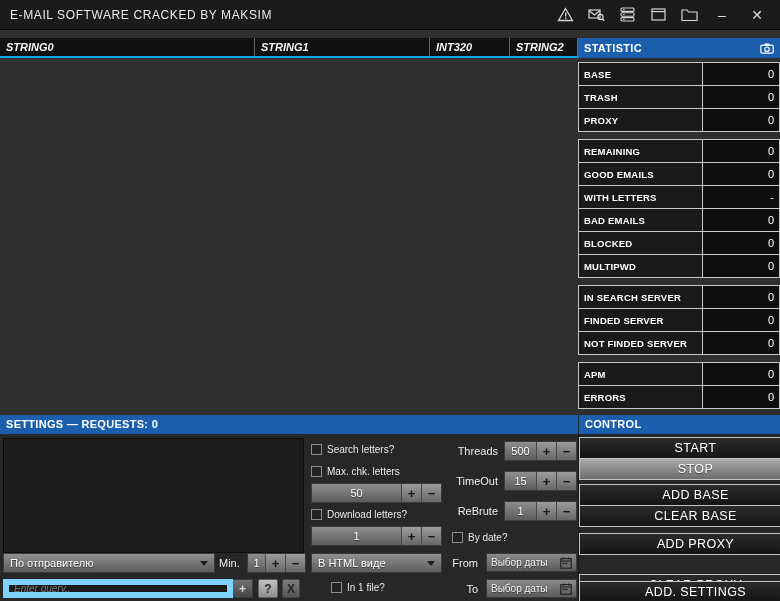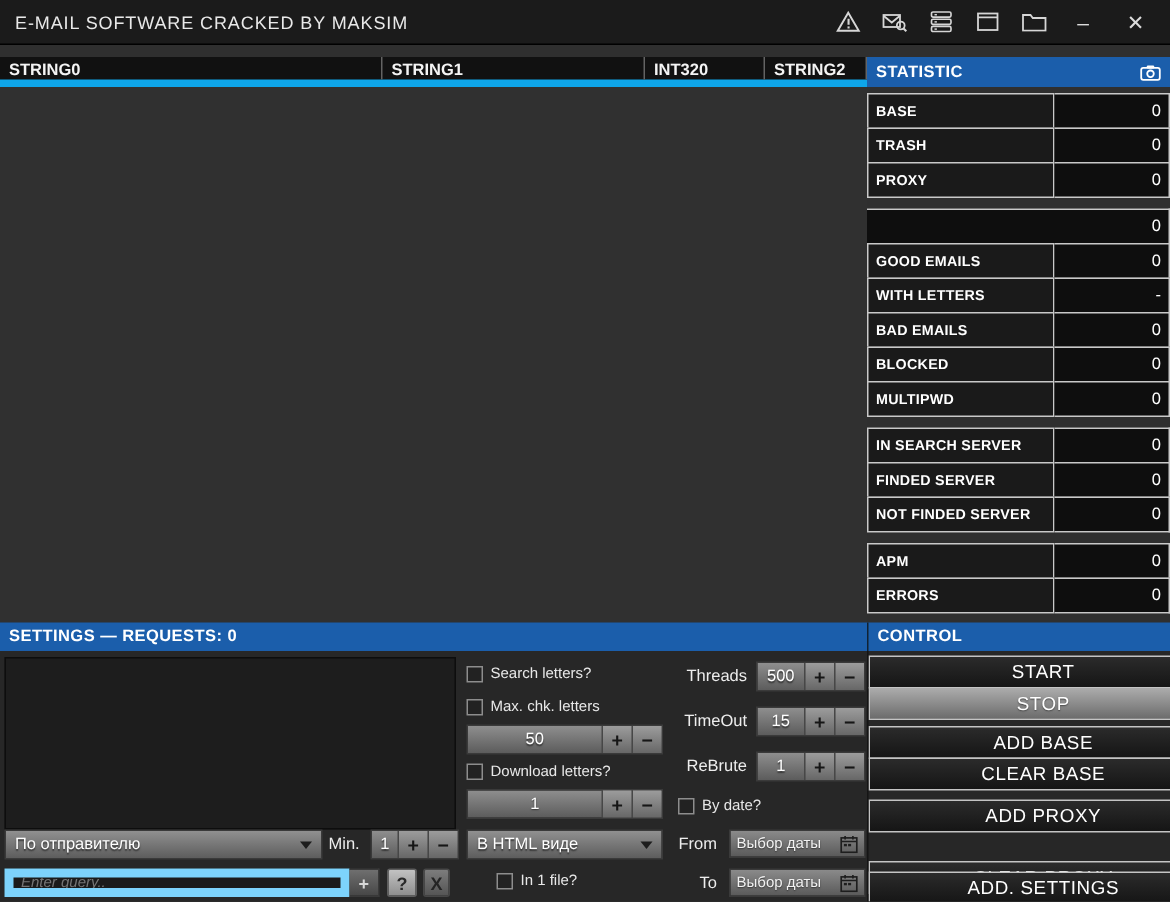--- a/index.html
+++ b/index.html
@@ -8,21 +8,21 @@
 
   
   .titlebar { position:absolute; top:0; left:0; width:780px; height:30px; background:#1b1b1b; border-bottom:1px solid #000; display:flex; align-items:center; }
   .titlebar-title { color:#e9e9e9; font-size:12px; letter-spacing:0.6px; padding-left:10px; }
   .titlebar-icons { margin-left:auto; display:flex; align-items:center; gap:13px; padding-right:12px; }
   .tb-icon { display:flex; align-items:center; justify-content:center; width:18px; height:18px; cursor:default; }
   .tb-icon svg { display:block; }
   .win-btn { color:#dcdcdc; font-size:14px; width:22px; text-align:center; line-height:18px; }
 
   
-  .grid-header { position:absolute; top:38px; left:0; width:578px; height:20px; display:flex; background:#111; border-bottom:5px solid #0ea5e9; }
+  .grid-header { position:absolute; top:38px; left:0; width:578px; height:20px; display:flex; background:#111; border-bottom:2px solid #0ea5e9;font-style:italic; }
   .grid-col { border-right:1px solid #636363; color:#f4f4f4; font-size:11px; font-weight:700; line-height:19px; padding-left:6px; }
   .c0{width:255px}.c1{width:175px}.c2{width:80px}.c3{width:68px}
   .grid-body { position:absolute; top:58px; left:0; width:578px; height:357px; background:#303030; }
 
   
   .stat-panel { position:absolute; top:38px; left:578px; width:202px; height:377px; }
   .panel-header { height:20px; background:#1b5eab; color:#fff; font-size:11px; font-weight:700; display:flex; align-items:center; padding:0 6px; letter-spacing:0.3px; }
   .panel-header .hdr-icon { margin-left:auto; display:flex; }
   .stat-rows { padding-top:4px; }
   .stat-group ~ .stat-group { margin-top:7px; }
@@ -142,20 +142,21 @@
           <div class="stat-label">TRASH</div>
           <div class="stat-value">0</div>
         </div>
       <div class="stat-row">
           <div class="stat-label">PROXY</div>
           <div class="stat-value">0</div>
         </div>
     </div>
     <div class="stat-group">
       <div class="stat-row">
+          <div class="stat-label">REMAINING</div>
           <div class="stat-value">0</div>
         </div>
       <div class="stat-row">
           <div class="stat-label">GOOD EMAILS</div>
           <div class="stat-value">0</div>
         </div>
       <div class="stat-row">
           <div class="stat-label">WITH LETTERS</div>
           <div class="stat-value">-</div>
         </div>

